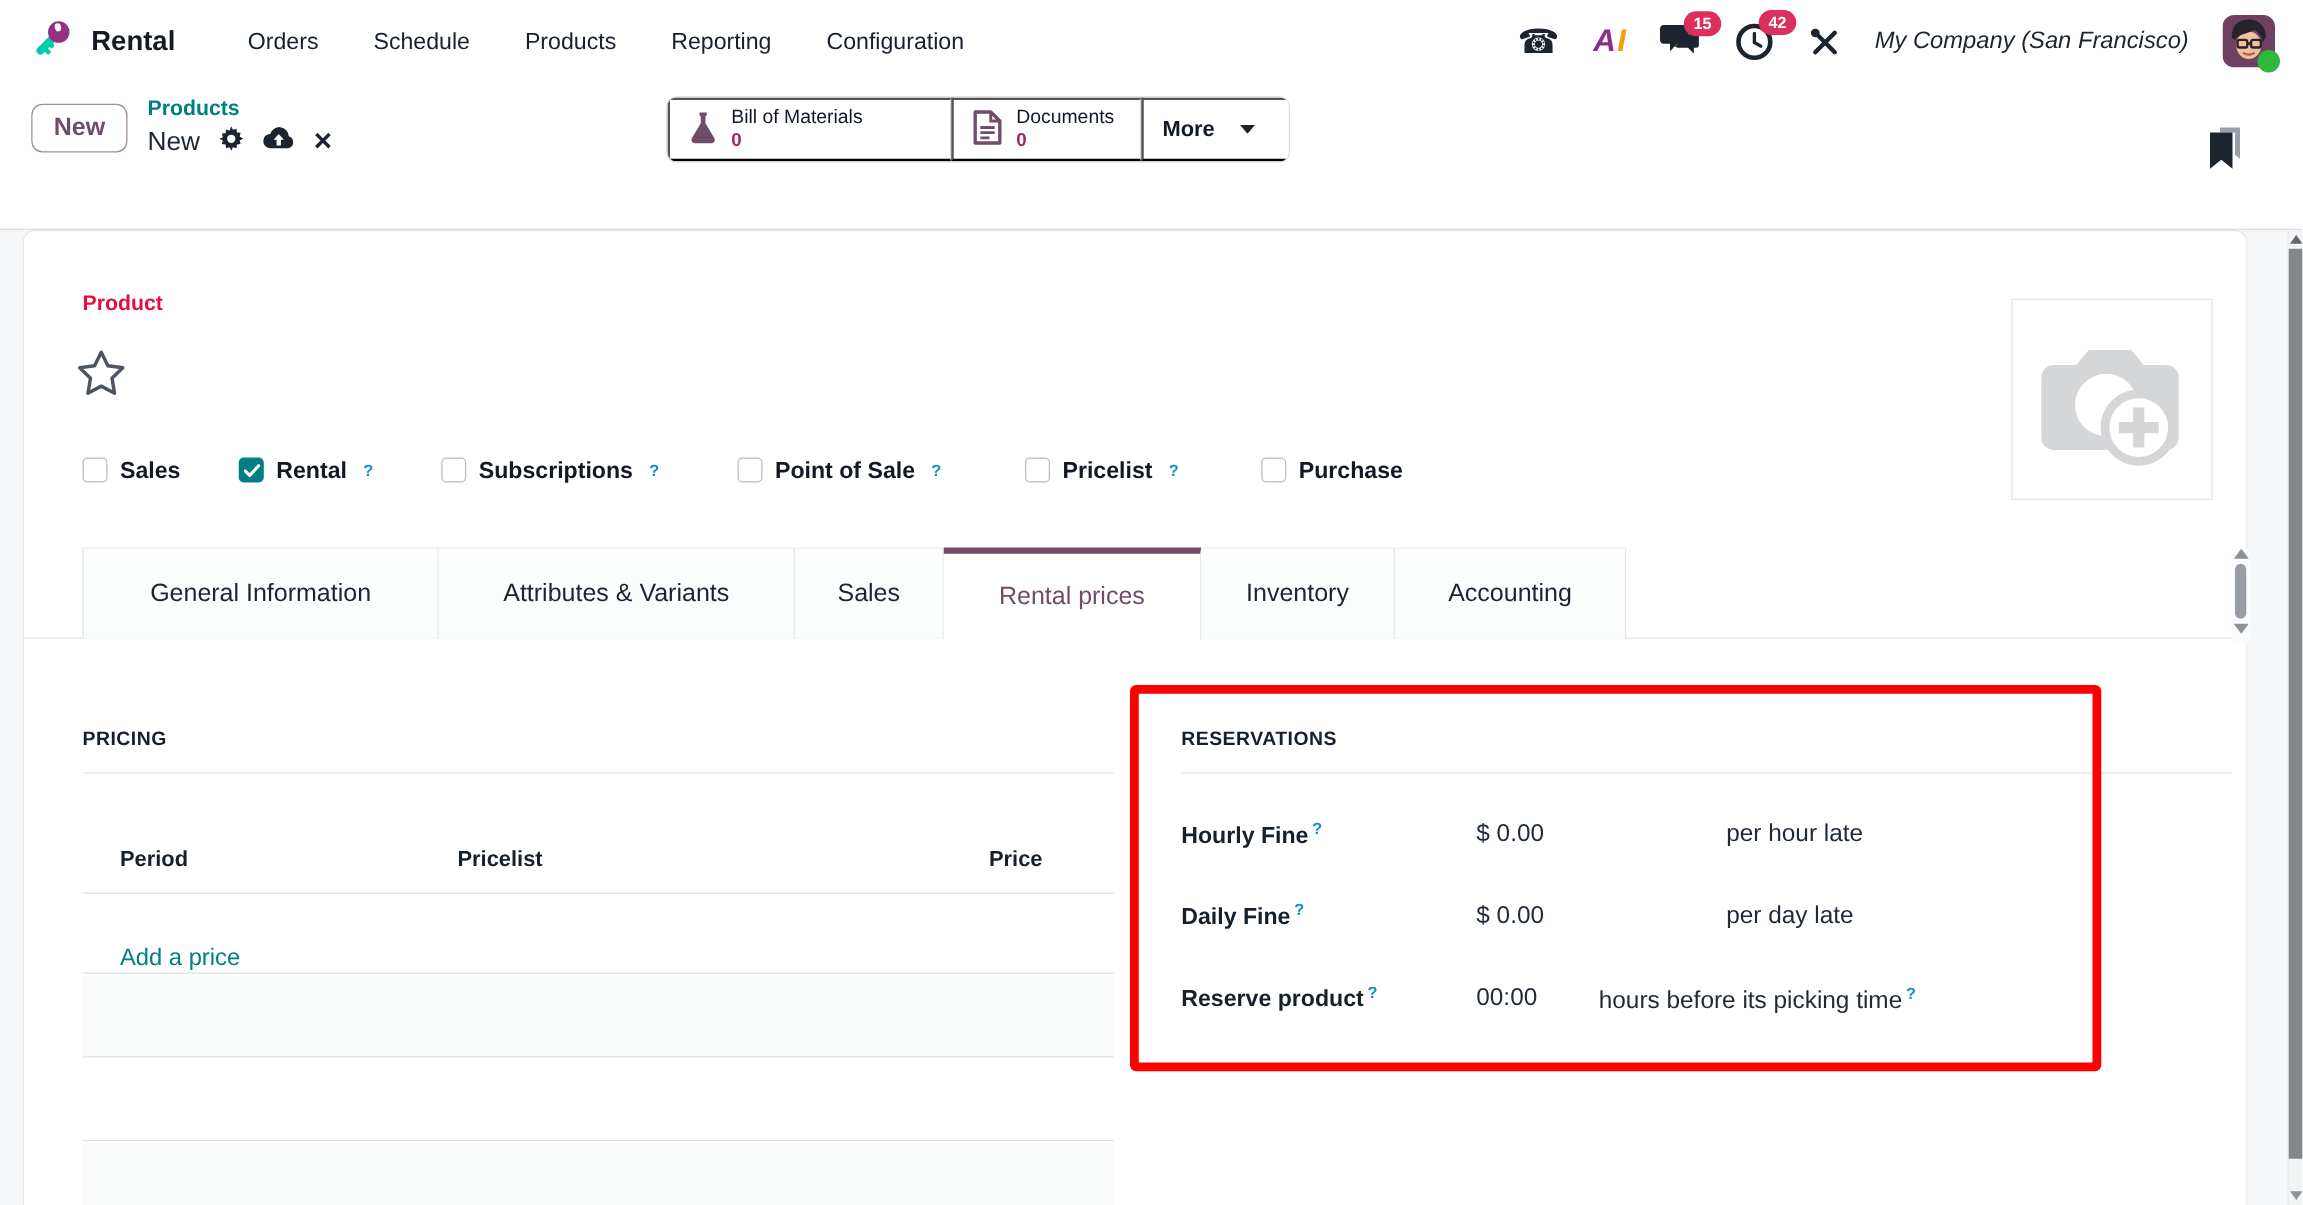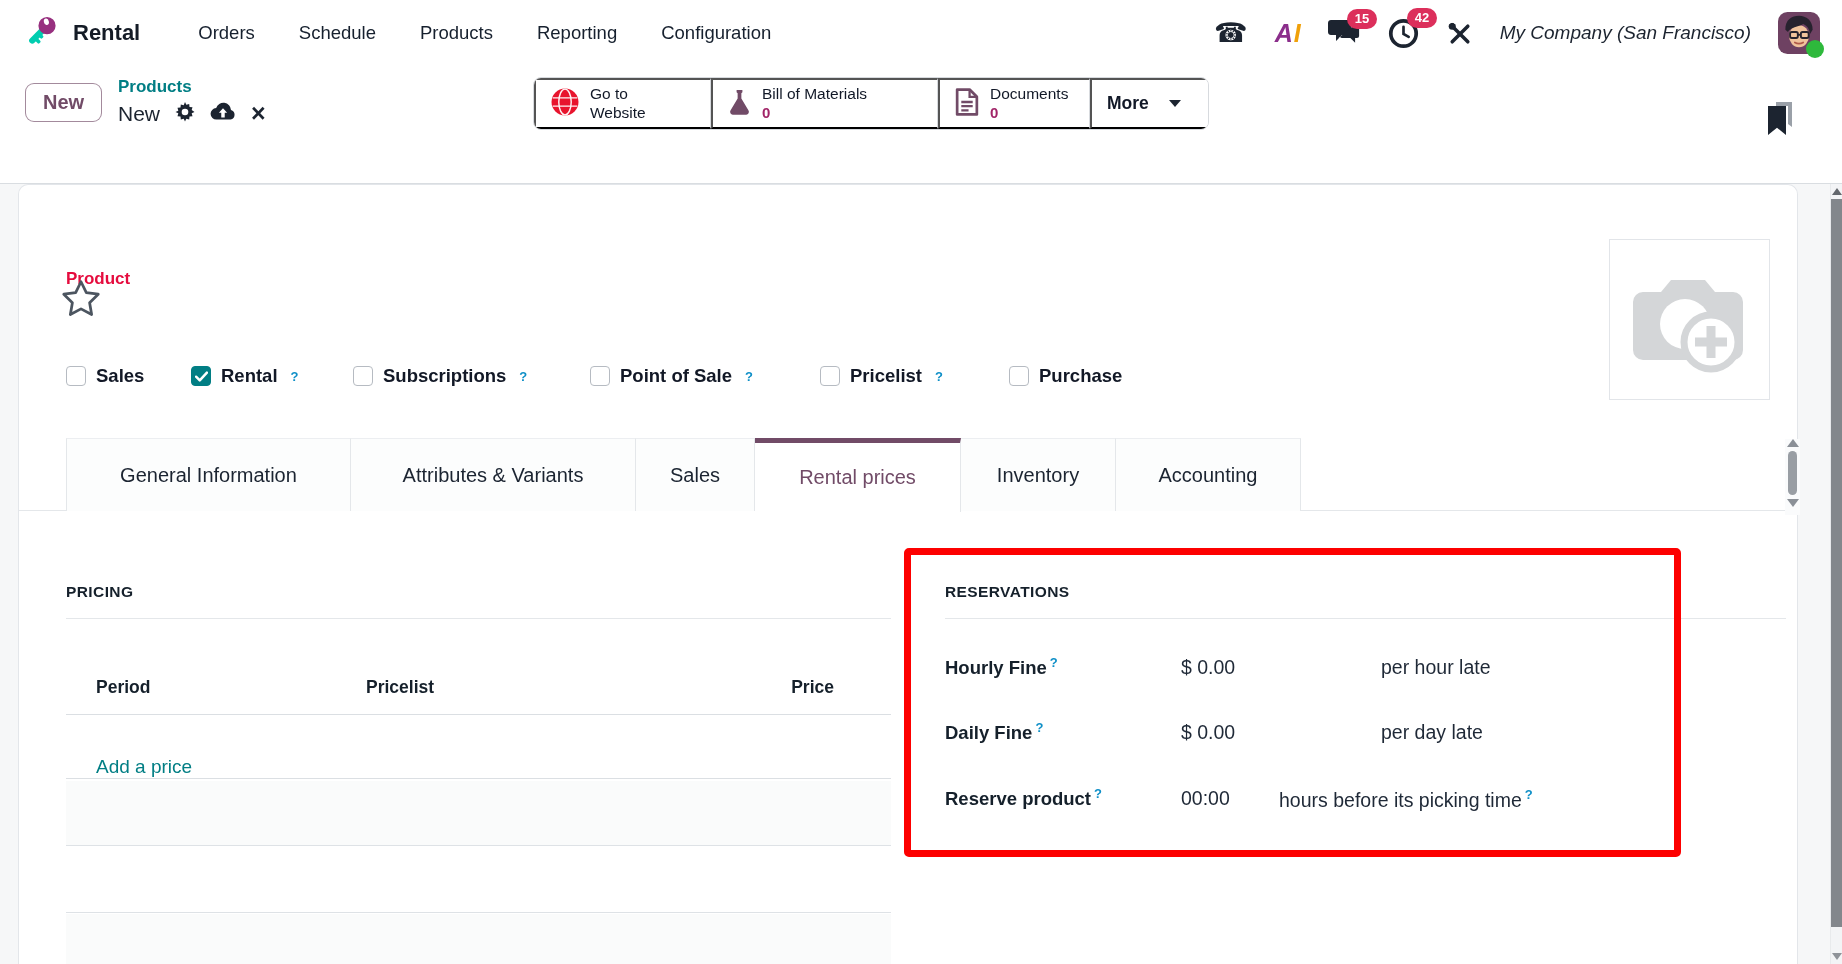--- a/index.html
+++ b/index.html
@@ -45,21 +45,21 @@
   .ab-count { font-size:15px; font-weight:700; color:#a12568; line-height:1.2; }
   .more-label { font-size:17.5px; font-weight:600; color:#111827; }
   .caret { width:0; height:0; border-left:6px solid transparent; border-right:6px solid transparent;
     border-top:7px solid #1c2430; margin-left:9px; }
   .bookmark { position:absolute; left:1766px; top:34px; cursor:pointer; }
   .top-divider { position:absolute; top:183px; left:0; width:100%; border-top:1px solid #d9dde1; }
   
   .content-bg { position:absolute; top:184px; left:0; width:100%; height:780px; background:#f6f7f8; }
   .sheet { position:absolute; left:18px; top:184px; width:1780px; height:780px; background:#fff;
     border:1px solid #e3e6ea; border-bottom:none; border-radius:10px 10px 0 0; }
-  .field-label-red { position:absolute; left:47px; top:48px; font-size:17px; font-weight:700; color:#e50c3e;margin-top:36px; }
+  .field-label-red { position:absolute; left:47px; top:48px; font-size:17px; font-weight:700; color:#e50c3e; }
   .star-btn { position:absolute; left:40px; top:92px; cursor:pointer; }
   .name-input { position:absolute; left:122px; top:92px; width:1193px; height:74px;
     background:#fbe1e8; border:none; border-bottom:2px solid #cf0e4e; outline:none;
     font-family:inherit; font-size:43px; color:#374151; padding:0 14px; }
   .name-input::placeholder { color:#92929c; }
   
   .cbx-item { position:absolute; top:180px; display:flex; align-items:center; gap:10px; cursor:pointer; }
   .cbx-box { width:20px; height:20px; border:1px solid #b6bbc2; border-radius:4px; background:#fff;
     display:flex; align-items:center; justify-content:center; }
   .cbx-box.checked { background:#017e84; border-color:#017e84; }
@@ -206,35 +206,20 @@
         <svg width="26" height="20" viewBox="0 0 24 18">
           <path fill="#1c2430" d="M19.4 7.1A7 7 0 0 0 5.7 5.4 5.3 5.3 0 0 0 6 16h13a4.6 4.6 0 0 0 .4-8.9z"></path>
           <path fill="#fff" d="M12 5.5l3.8 4.3h-2.2V14h-3.2V9.8H8.2z"></path>
         </svg>
       </span>
       <span class="x-glyph">×</span>
     </div>
   </div>
 
   <div class="btn-group">
-    <button class="action-btn" style="width:177px">
-      <span>
-        <svg width="28" height="28" viewBox="0 0 27 27">
-          <circle cx="13.5" cy="13.5" r="13" fill="#e8142d"></circle>
-          <g stroke="#fff" stroke-width="1.4" fill="none" opacity=".95">
-            <ellipse cx="13.5" cy="13.5" rx="6" ry="12.4"></ellipse>
-            <path d="M1.6 9.5h23.8M1.6 17.5h23.8"></path>
-          </g>
-        </svg>
-      </span>
-      <span class="ab-text">
-        <div>Go to</div>
-        <div>Website</div>
-      </span>
-    </button>
     <button class="action-btn" style="width:227px">
       <span>
         <svg width="23" height="27" viewBox="0 0 22 26">
           <path fill="#714b67" d="M8.2 1h5.6v2.1l-1 .9v5.2l6.9 11.6a2.6 2.6 0 0 1-2.2 3.9H4.5a2.6 2.6 0 0 1-2.2-3.9L9.2 9.2V4l-1-.9z"></path>
         </svg>
       </span>
       <span class="ab-text">
         <div>Bill of Materials</div>
         <div class="ab-count">0</div>
       </span>

